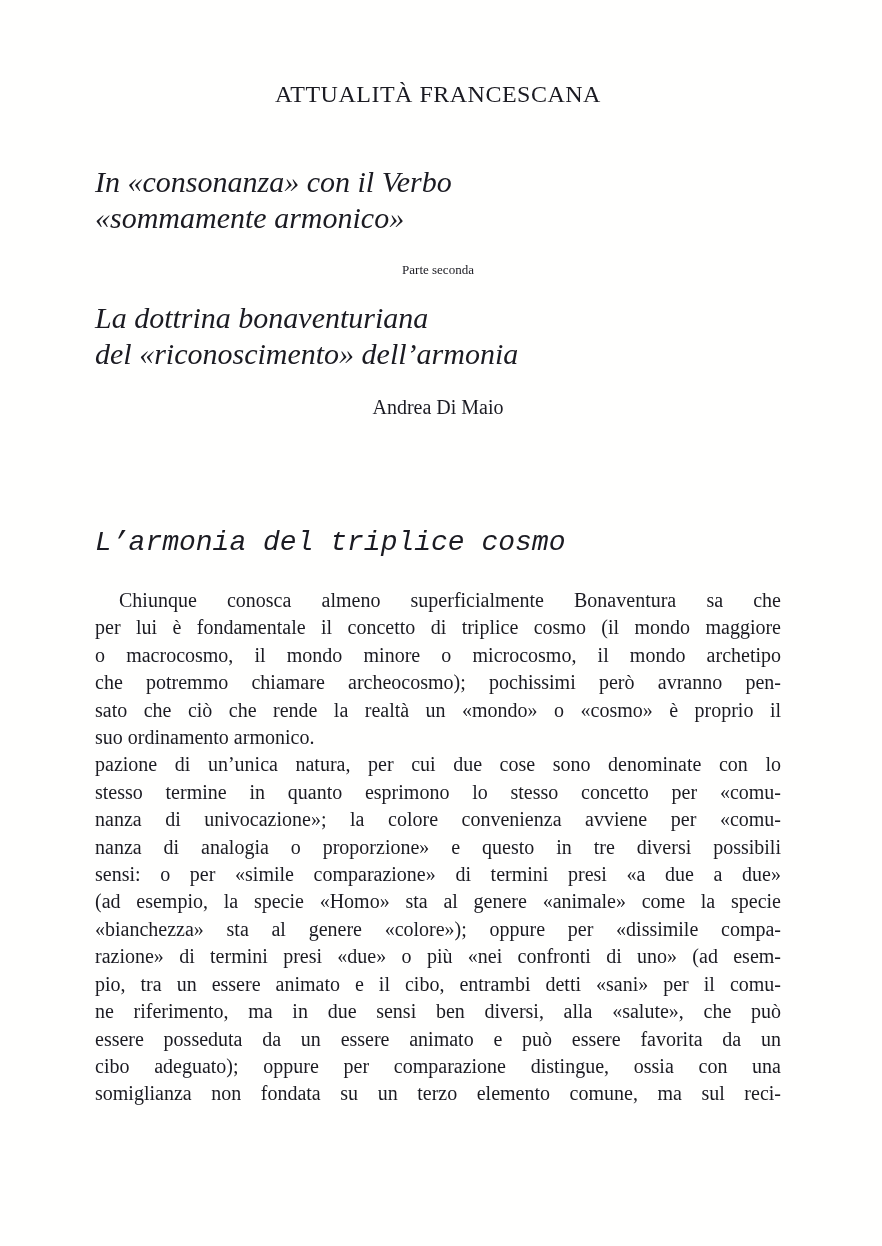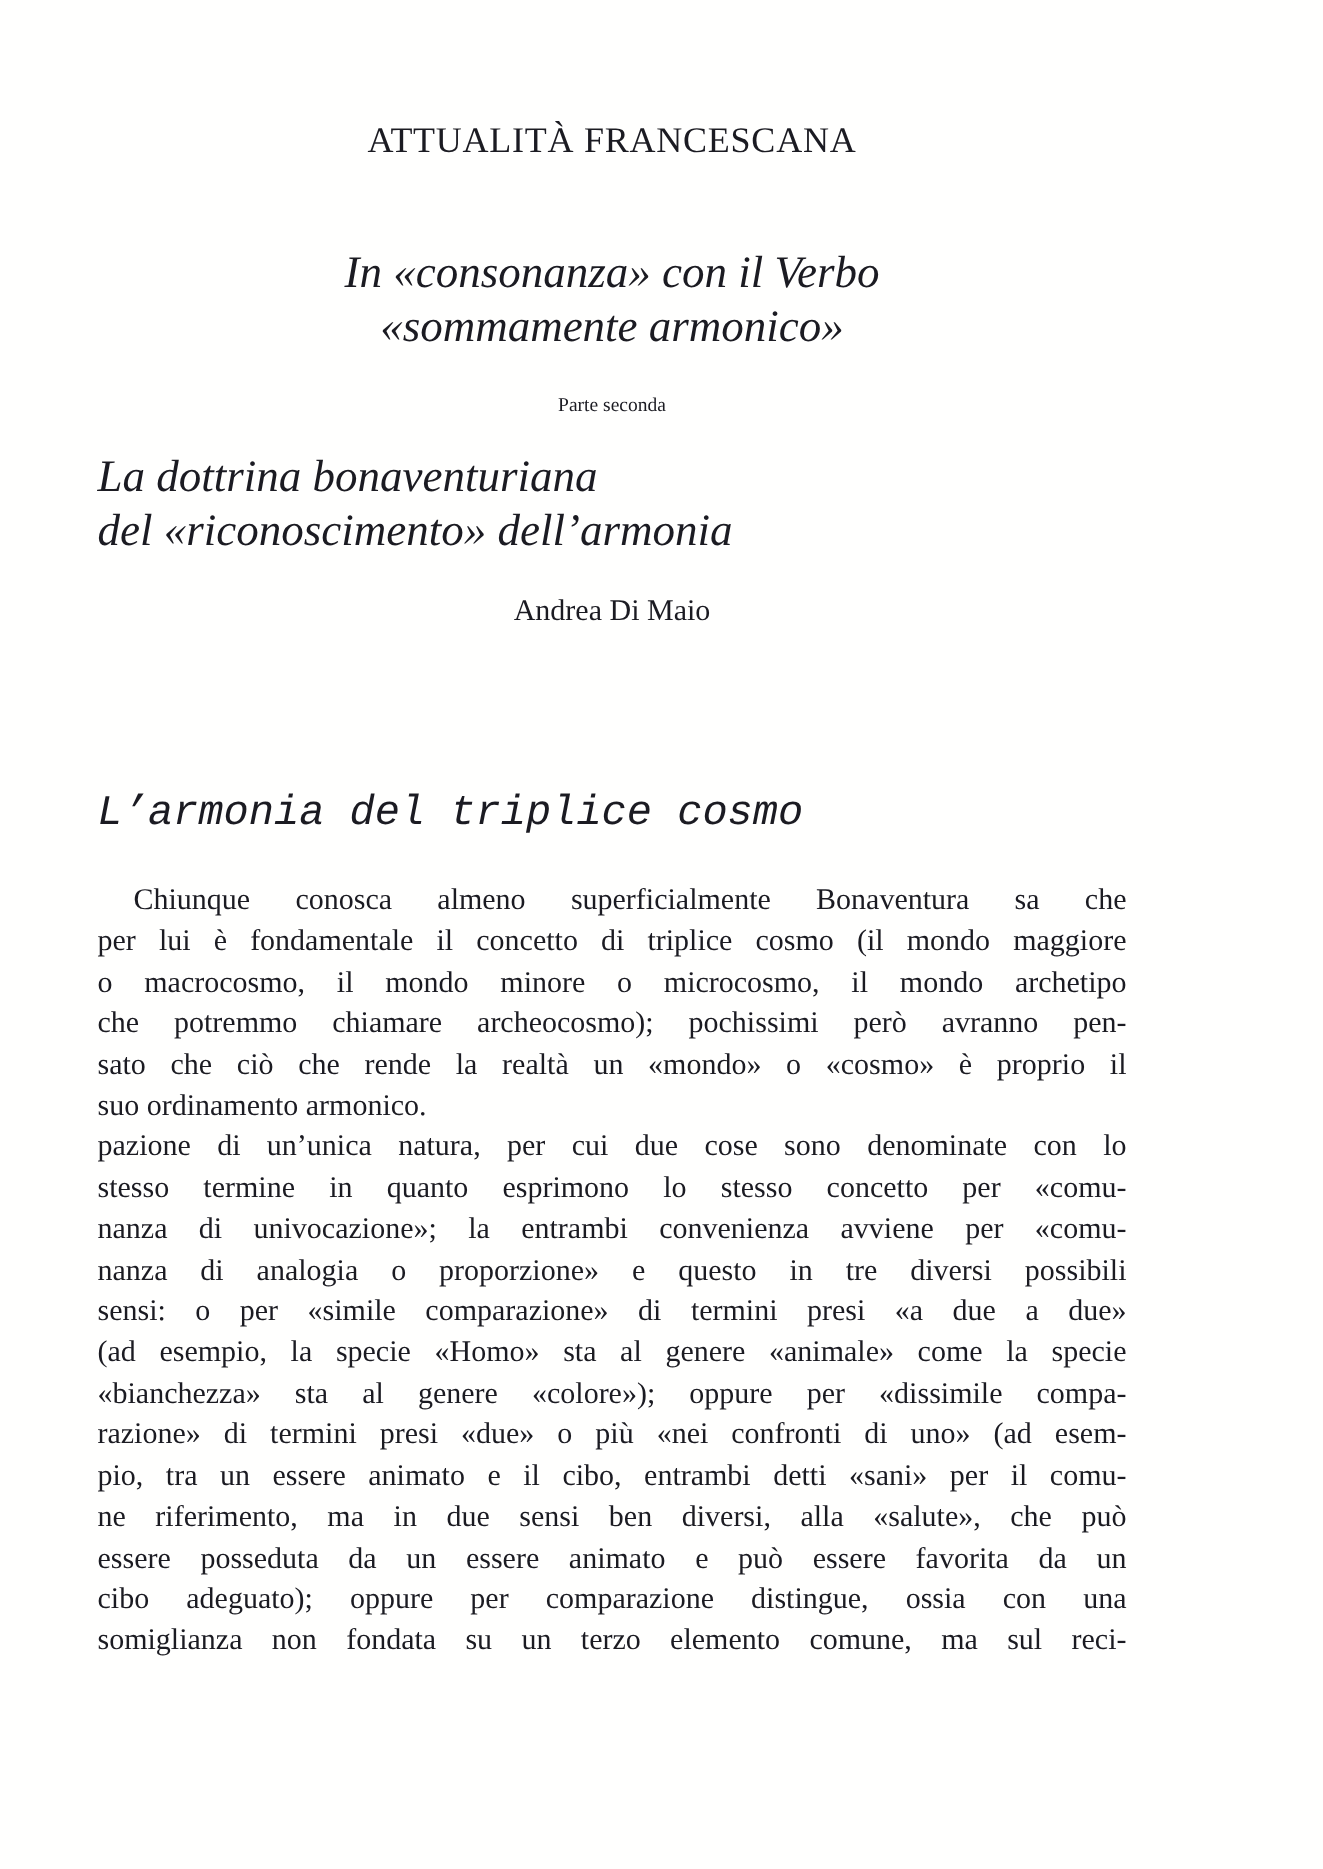--- a/index.html
+++ b/index.html
@@ -12,32 +12,31 @@
     width: 882px;
     height: 1246px;
     background: #fffffe;
     color: #1b1b22;
     font-family: "Liberation Serif", "DejaVu Serif", serif;
     overflow: hidden;
     box-sizing: border-box;
   }
   .content {
     width: 686px;
-    margin-left: 65px;
+    margin-left: 95px;
   }
   .running-head {
     padding-top: 80px;
     text-align: center;
     font-size: 24px;
     line-height: 28px;
     letter-spacing: 0.5px;
   }
   .article-title {
     margin-top: 56px;
-    text-align: center;
     font-style: italic;
     font-size: 30px;
     line-height: 36px;
   }
   .part-label {
     margin-top: 21px;
     text-align: center;
     font-size: 13px;
     line-height: 26px;
   }
@@ -107,21 +106,21 @@
           <div class="line first">Chiunque conosca almeno superficialmente Bonaventura sa che</div>
           <div class="line">per lui è fondamentale il concetto di triplice cosmo (il mondo maggiore</div>
           <div class="line">o macrocosmo, il mondo minore o microcosmo, il mondo archetipo</div>
           <div class="line">che potremmo chiamare archeocosmo); pochissimi però avranno pen-</div>
           <div class="line">sato che ciò che rende la realtà un «mondo» o «cosmo» è proprio il</div>
           <div class="line last">suo ordinamento armonico.</div>
         </div>
         <div class="paragraph">
           <div class="line">pazione di un’unica natura, per cui due cose sono denominate con lo</div>
           <div class="line">stesso termine in quanto esprimono lo stesso concetto per «comu-</div>
-          <div class="line">nanza di univocazione»; la entrambi convenienza avviene per «comu-</div>
+          <div class="line">nanza di univocazione»; la colore convenienza avviene per «comu-</div>
           <div class="line">nanza di analogia o proporzione» e questo in tre diversi possibili</div>
           <div class="line">sensi: o per «simile comparazione» di termini presi «a due a due»</div>
           <div class="line">(ad esempio, la specie «Homo» sta al genere «animale» come la specie</div>
           <div class="line">«bianchezza» sta al genere «colore»); oppure per «dissimile compa-</div>
           <div class="line">razione» di termini presi «due» o più «nei confronti di uno» (ad esem-</div>
           <div class="line">pio, tra un essere animato e il cibo, entrambi detti «sani» per il comu-</div>
           <div class="line">ne riferimento, ma in due sensi ben diversi, alla «salute», che può</div>
           <div class="line">essere posseduta da un essere animato e può essere favorita da un</div>
           <div class="line">cibo adeguato); oppure per comparazione distingue, ossia con una</div>
           <div class="line">somiglianza non fondata su un terzo elemento comune, ma sul reci-</div>

